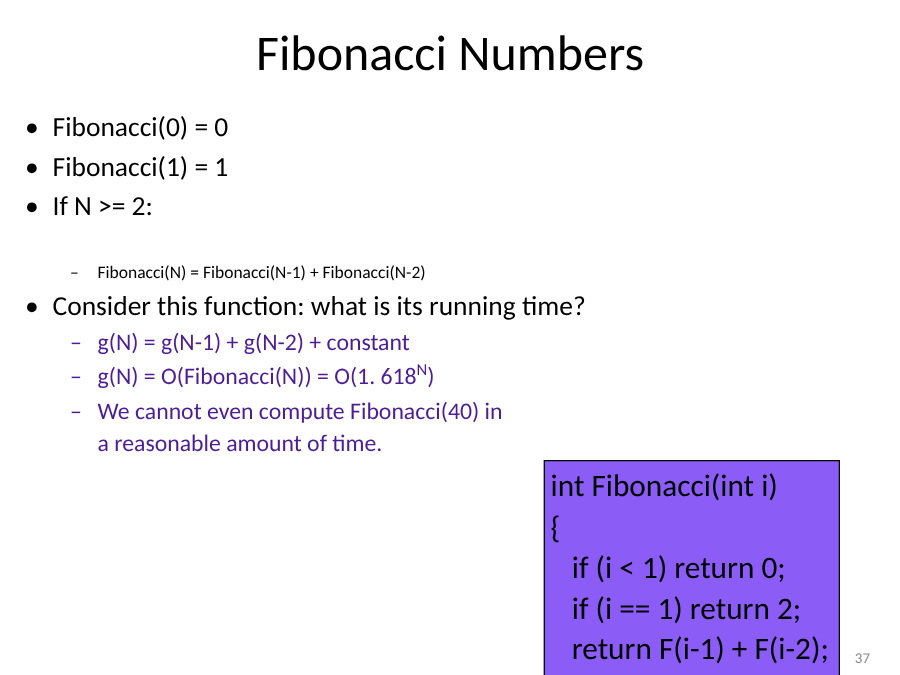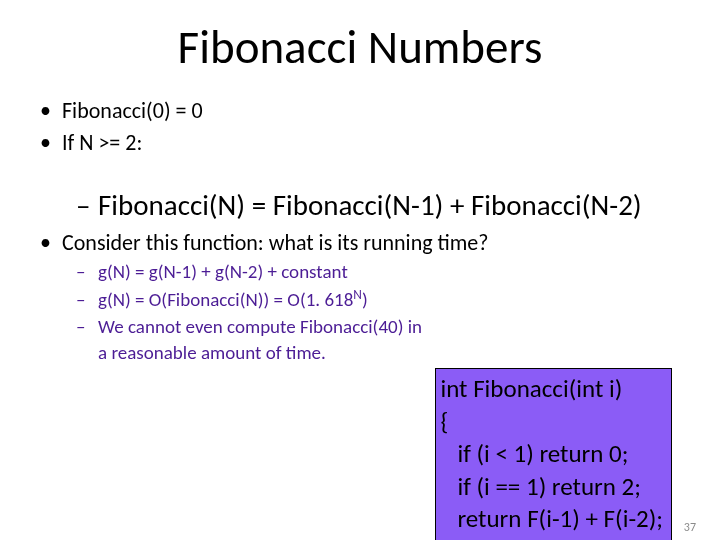--- a/index.html
+++ b/index.html
@@ -5,47 +5,47 @@
     * { margin: 0; padding: 0; box-sizing: border-box; }
     body {
       width: 720px;
       height: 540px;
       background: #fff;
       font-family: Calibri, Arial, sans-serif;
       position: relative;
       overflow: hidden;
     }
     .slide-title {
-      font-size: 47px;
+      font-size: 40px;
       font-weight: 400;
       text-align: center;
       padding-top: 18px;
       padding-bottom: 20px;
       color: #000;
     }
     .content {
-      padding-left: 36px;
+      padding-left: 16px;
       padding-right: 30px;
     }
     .bullet-l1 {
       font-size: 22px;
       color: #000;
       line-height: 1.35;
       padding-left: 26px;
       position: relative;
       margin-bottom: 2px;
     }
     .bullet-l1::before {
       content: "•";
       position: absolute;
       left: 4px;
       font-size: 22px;
     }
     .bullet-l2 {
-      font-size: 29px;
+      font-size: 14px;
       color: #000;
       line-height: 1.35;
       padding-left: 62px;
       position: relative;
       margin-bottom: 2px;
       margin-top: 29px;
     }
     .bullet-l2::before {
       content: "–";
       position: absolute;
@@ -92,20 +92,21 @@
       max-width: 390px;
     }
   </style>
 </head>
 <body>
 
 <div class="slide-title">Fibonacci Numbers</div>
 
 <div class="content">
   <div class="bullet-l1">Fibonacci(0) = 0</div>
+  <div class="bullet-l1">Fibonacci(1) = 1</div>
   <div class="bullet-l1">If N &gt;= 2:</div>
   <div class="bullet-l2">Fibonacci(N) = Fibonacci(N-1) + Fibonacci(N-2)</div>
   <div class="bullet-l1">Consider this function: what is its running time?</div>
   <div class="bullet-l2s">g(N) = g(N-1) + g(N-2) + constant</div>
   <div class="bullet-l2s"><span>g(N) = O(Fibonacci(N))  = O(1. 618</span><span class="sup">N</span><span>)</span></div>
   <div class="bullet-l2s indent-group">We cannot even compute Fibonacci(40) in a reasonable amount of time.</div>
 </div>
 
 <div class="code-box">
   <div class="code-line">int Fibonacci(int i)</div>

